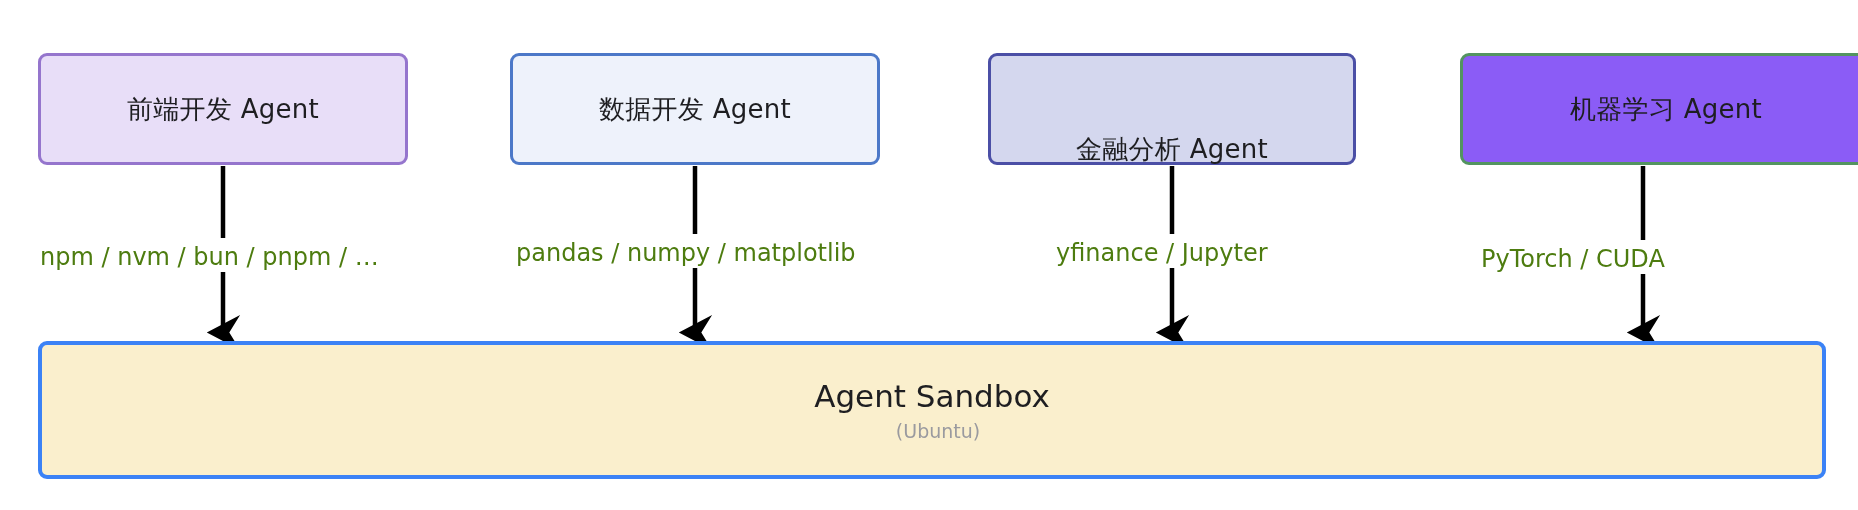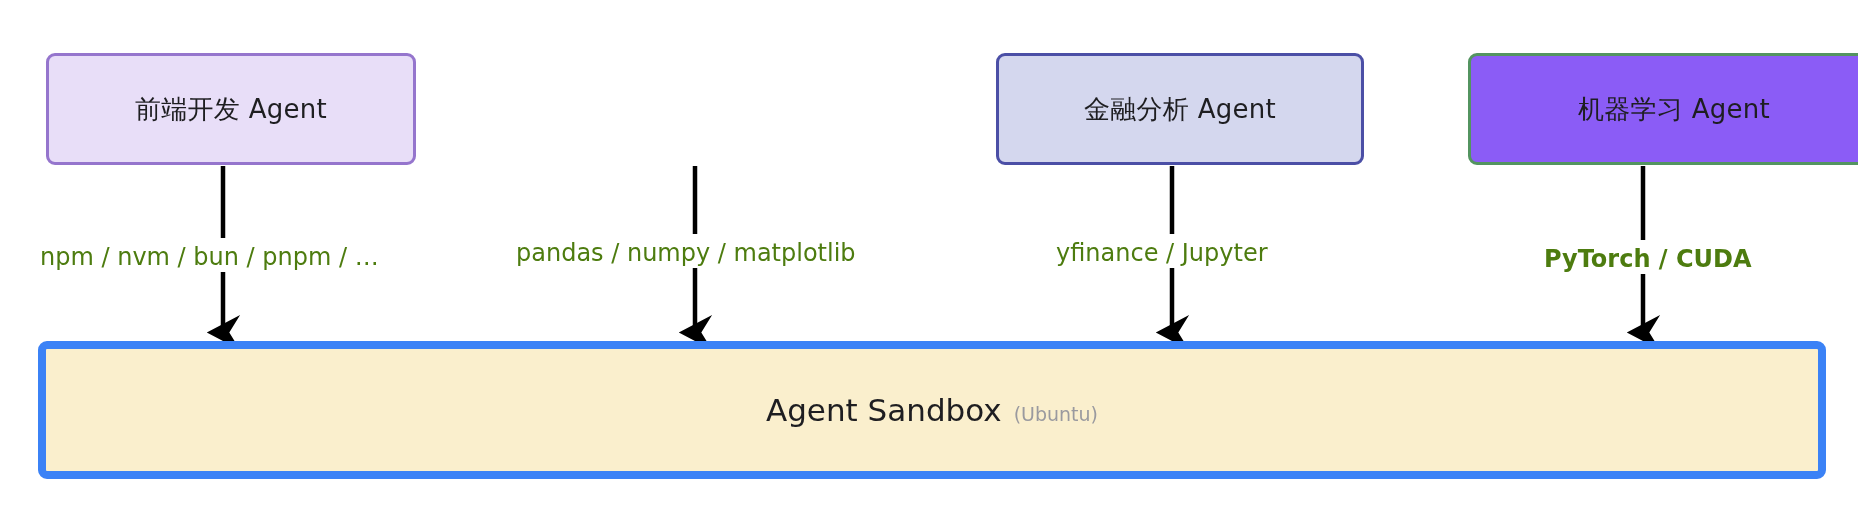--- a/index.html
+++ b/index.html
@@ -25,48 +25,47 @@
     position: absolute;
     box-sizing: border-box;
     border-radius: 9px;
     border-width: 3px;
     border-style: solid;
     display: flex;
     align-items: center;
     justify-content: center;
     top: 53px;
     height: 112px;
-    margin-left: 8px;
   }
   .node-label {
     font-size: 26px;
     color: #1e1e21;
     letter-spacing: 0.3px;
     line-height: 1;
     white-space: nowrap;
   }
 
   .node-frontend { left: 38px;   width: 370px; background: #E8DEF8; border-color: #9575CD; }
   .node-data     { left: 510px;  width: 370px; background: #EEF2FB; border-color: #4C78C8; }
-  .node-finance  { left: 988px;  width: 368px; background: #D4D7EE; border-color: #4B4FA6; }
+  .node-finance  { left: 988px;  width: 368px; background: #D4D7EE; border-color: #4B4FA6; align-items: flex-end; }
   .node-ml       { left: 1460px; width: 412px; background: #8b5cf6; border-color: #539460; }
 
   
   .sandbox {
     position: absolute;
     box-sizing: border-box;
     left: 38px;
     top: 341px;
     width: 1788px;
     height: 138px;
     background: #FAEFCD;
-    border: 8px solid #3b82f6;
+    border: 4px solid #3b82f6;
     border-radius: 9px;
     display: flex;
-    flex-direction: row;
+    flex-direction: column;
     align-items: center;
     justify-content: center;
   }
   .sandbox-title {
     font-size: 31px;
     color: #1e1e21;
     line-height: 1.1;
   }
   .sandbox-sub {
     font-size: 19px;
@@ -92,21 +91,21 @@
     font-size: 24px;
     color: #4d7c0f;
     white-space: nowrap;
     line-height: 1;
     background: #ffffff;
     padding: 2px 4px;
   }
   .lbl-frontend { left: 36px;   top: 243px; }
   .lbl-data     { left: 512px;  top: 239px; }
   .lbl-finance  { left: 1052px; top: 239px; }
-  .lbl-ml       { left: 1540px; top: 245px; font-weight: bold; }
+  .lbl-ml       { left: 1477px; top: 245px; }
 </style>
 </head>
 <body>
 
 <div id="canvas">
 
   <svg class="edges" viewBox="0 0 1858 510" width="1858" height="510" xmlns="http://www.w3.org/2000/svg">
     <defs>
       <marker id="arrowhead" markerWidth="9" markerHeight="9" refX="4.2" refY="4.4" orient="auto" markerUnits="strokeWidth">
         <path d="M0.4,0.6 L4.3,8.0 L8.2,0.6 L4.3,3.0 Z" fill="#000000"></path>
@@ -131,20 +130,23 @@
     <g>
       <line x1="1643" y1="166" x2="1643" y2="240" stroke="#000000" stroke-width="4.5"></line>
       <line x1="1643" y1="274" x2="1643" y2="332" stroke="#000000" stroke-width="4.5" marker-end="url(#arrowhead)"></line>
     </g>
   </svg>
 
   <div class="node node-frontend">
     <span class="node-label">前端开发 Agent</span>
   </div>
 
+  <div class="node node-data">
+    <span class="node-label">数据开发 Agent</span>
+  </div>
 
   <div class="node node-finance">
     <span class="node-label">金融分析 Agent</span>
   </div>
 
   <div class="node node-ml">
     <span class="node-label">机器学习 Agent</span>
   </div>
 
   <div class="edge-label lbl-frontend">npm / nvm / bun / pnpm / …</div>

